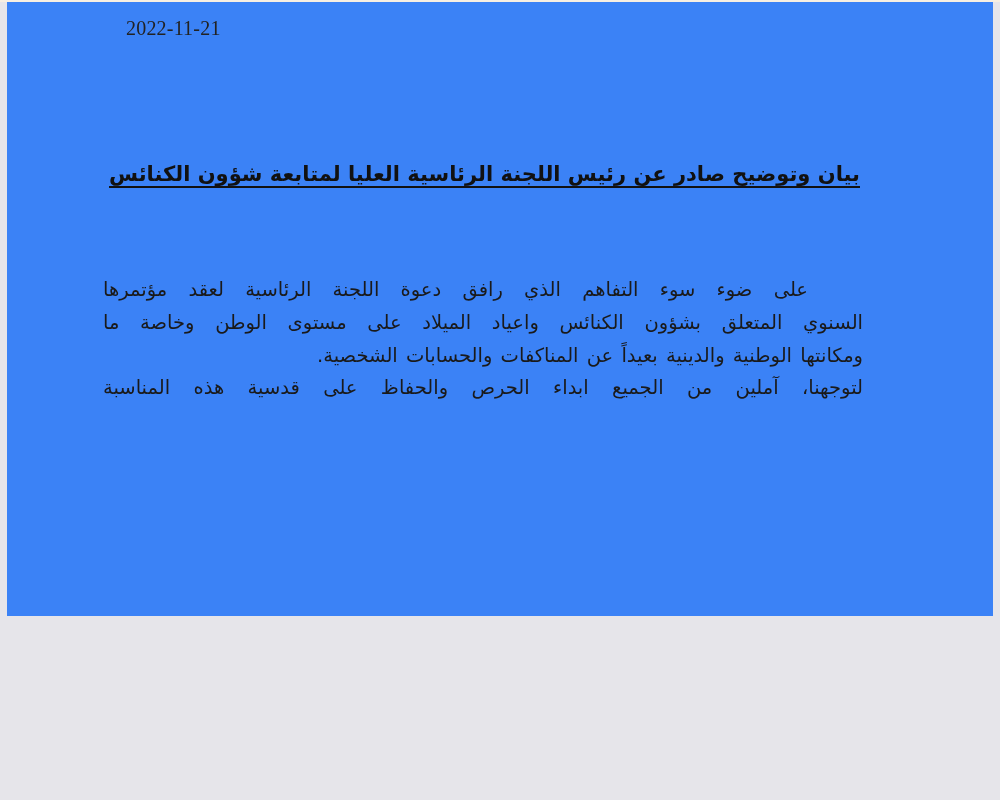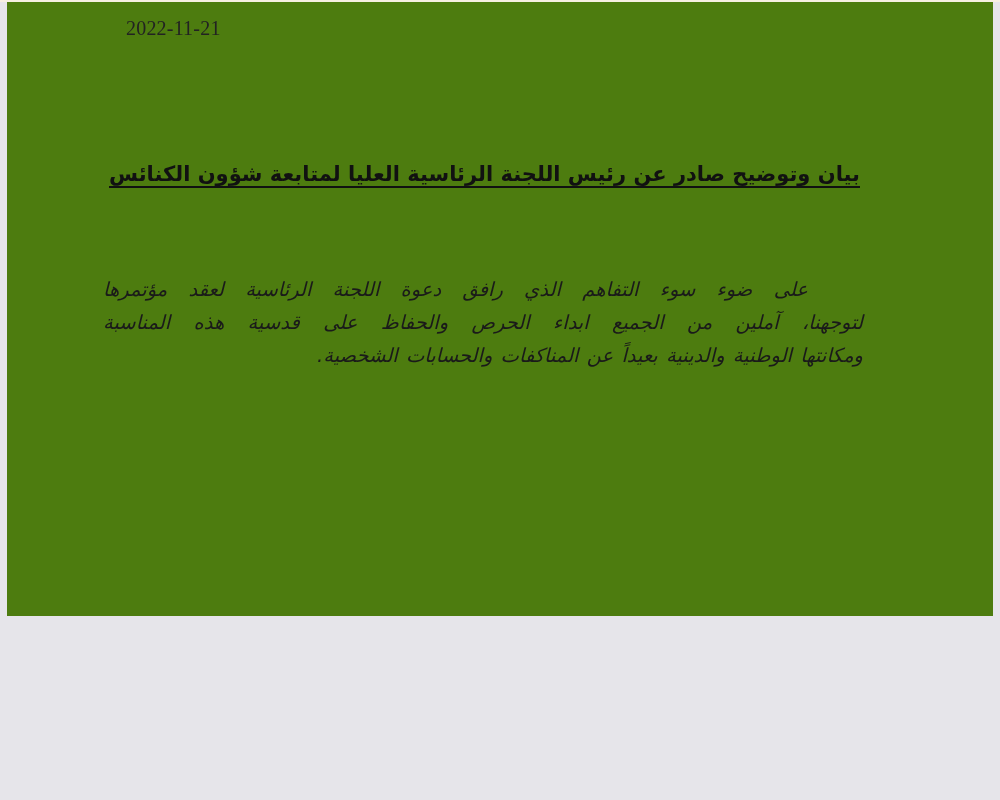--- a/index.html
+++ b/index.html
@@ -21,21 +21,21 @@
       left: 0; top: 0;
       width: 1000px; height: 2px;
       background: #f7efe2;
     }
     .page {
       position: absolute;
       left: 7px;
       top: 2px;
       width: 986px;
       height: 614px;
-      background: #4d7c0f;
+      background: #3b82f6;
     }
     .date {
       position: absolute;
       left: 119px;
       top: 15px;
       font-family: "Liberation Serif", "DejaVu Serif", serif;
       font-size: 20px;
       color: #222222;
       direction: ltr;
       letter-spacing: 0.2px;
@@ -66,36 +66,36 @@
       font-size: 19.5px;
       color: #1a1a1a;
     }
     .line {
       height: 32.8px;
       line-height: 32.8px;
       white-space: nowrap;
       text-align: justify;
       text-align-last: justify;
       word-spacing: 2px;
-      font-style: italic;
     }
     .line.first {
       padding-right: 55px;
     }
     .line.last {
       text-align-last: right;
     }
   </style>
 </head>
 <body>
 
 <div class="viewer">
   <div class="top-strip"></div>
   <div class="page">
     <div class="date">2022-11-21</div>
     <div class="title">بيان وتوضيح صادر عن رئيس اللجنة الرئاسية العليا لمتابعة شؤون الكنائس</div>
     <div class="body">
       <div class="line first">على ضوء سوء التفاهم الذي رافق دعوة اللجنة الرئاسية لعقد مؤتمرها</div>
+      <div class="line">السنوي المتعلق بشؤون الكنائس واعياد الميلاد على مستوى الوطن وخاصة ما</div>
+      <div class="line last">ومكانتها الوطنية والدينية  بعيداً عن المناكفات والحسابات الشخصية.</div>
       <div class="line">لتوجهنا، آملين من الجميع ابداء الحرص والحفاظ على قدسية هذه المناسبة</div>
-      <div class="line last">ومكانتها الوطنية والدينية  بعيداً عن المناكفات والحسابات الشخصية.</div>
     </div>
   </div>
 </div>
 
 </body></html>

